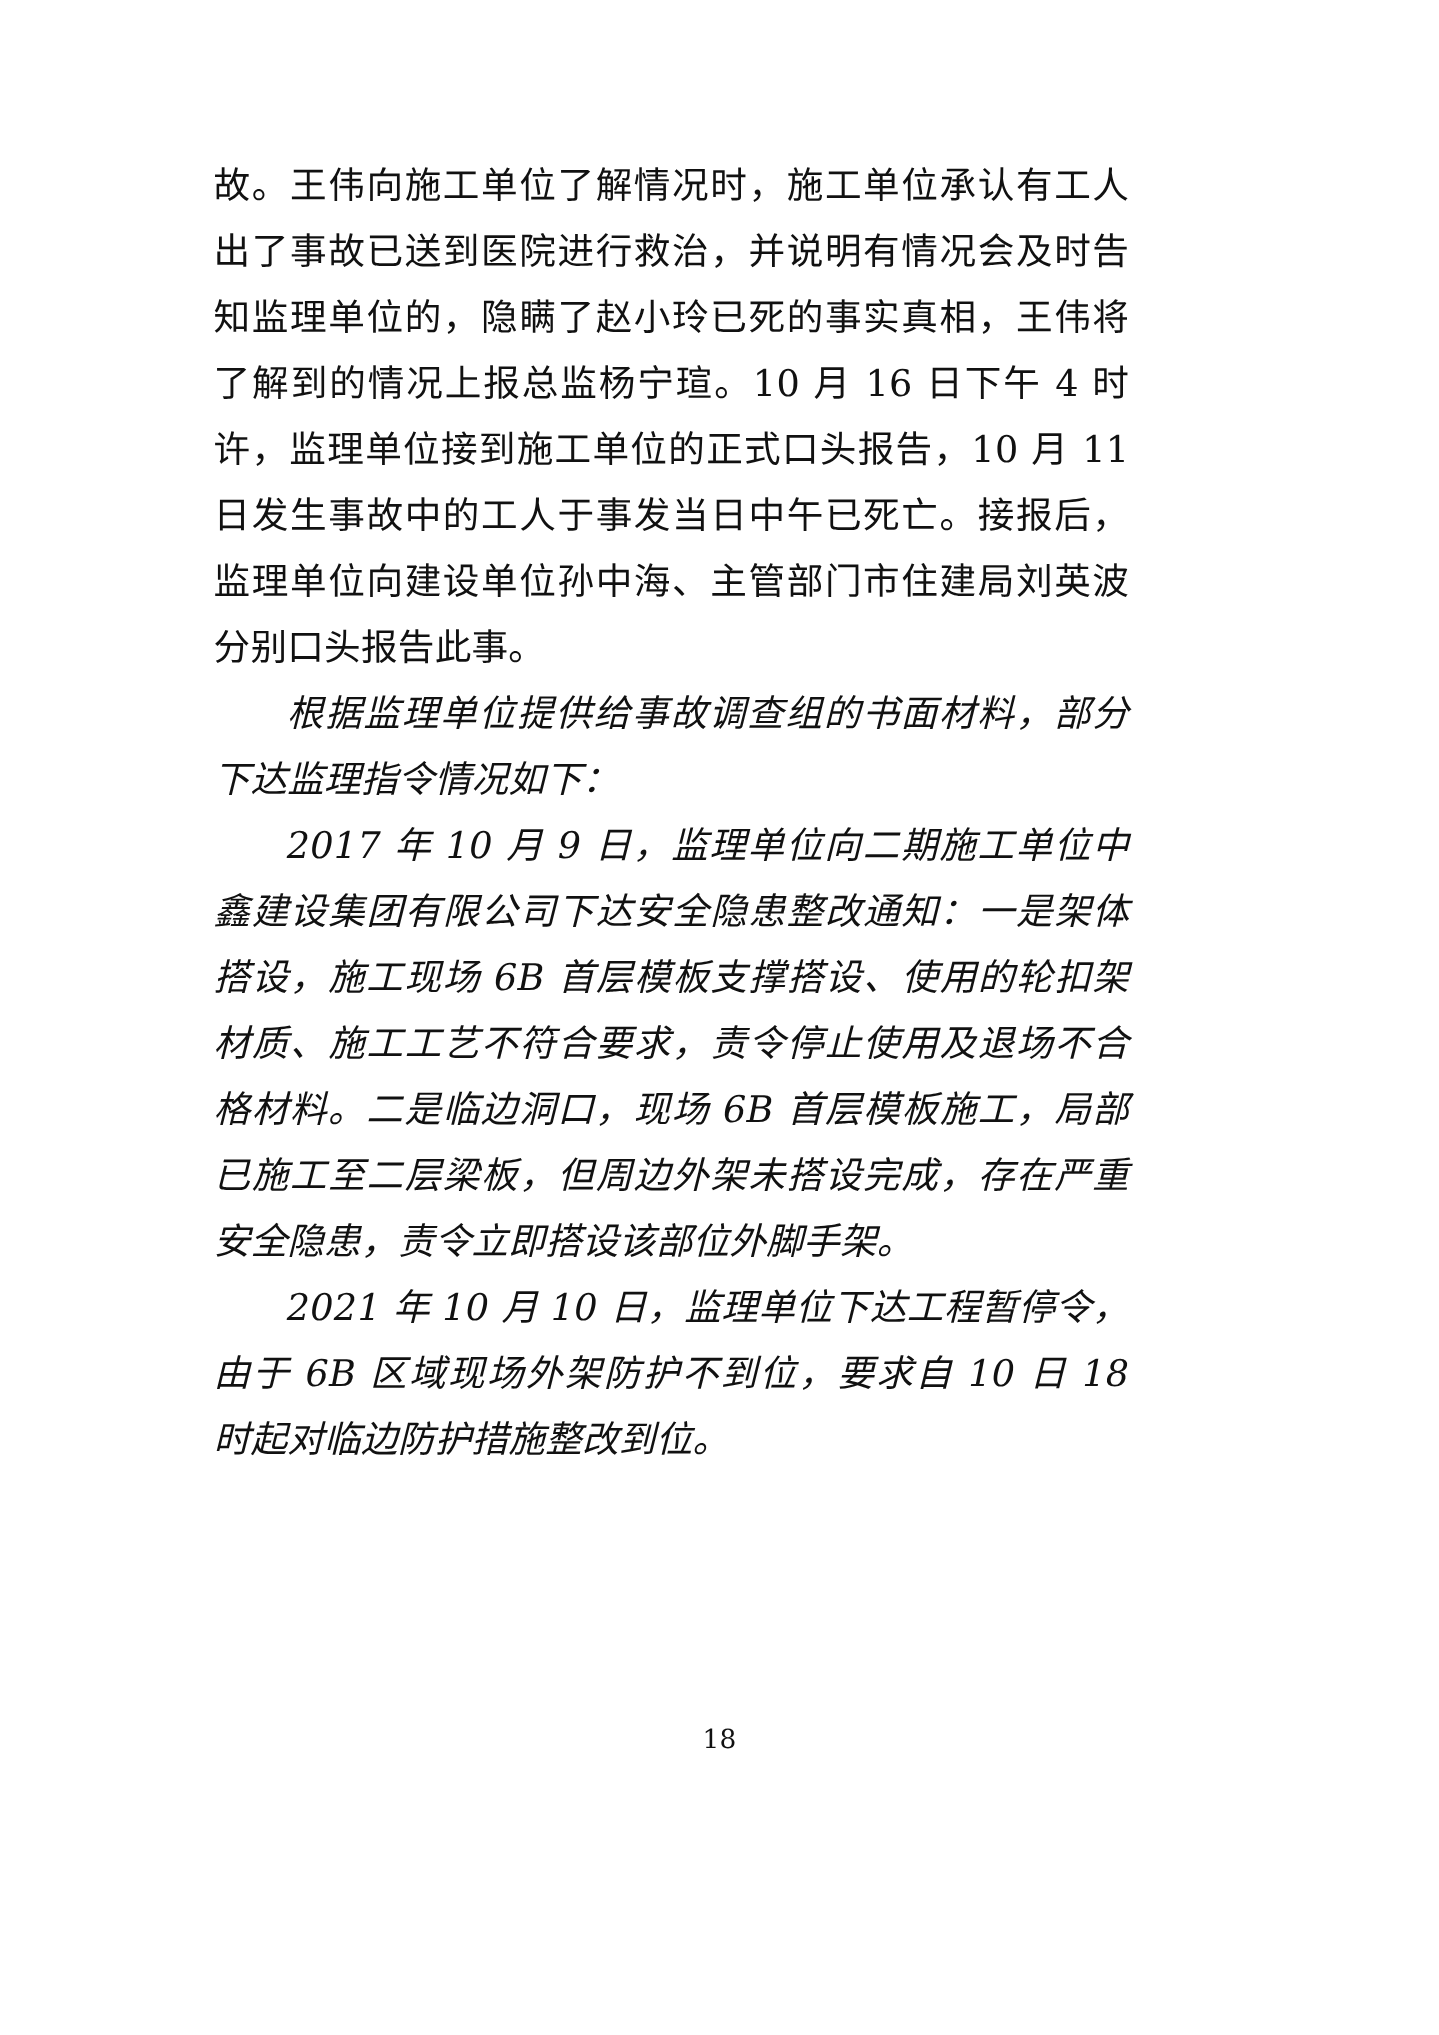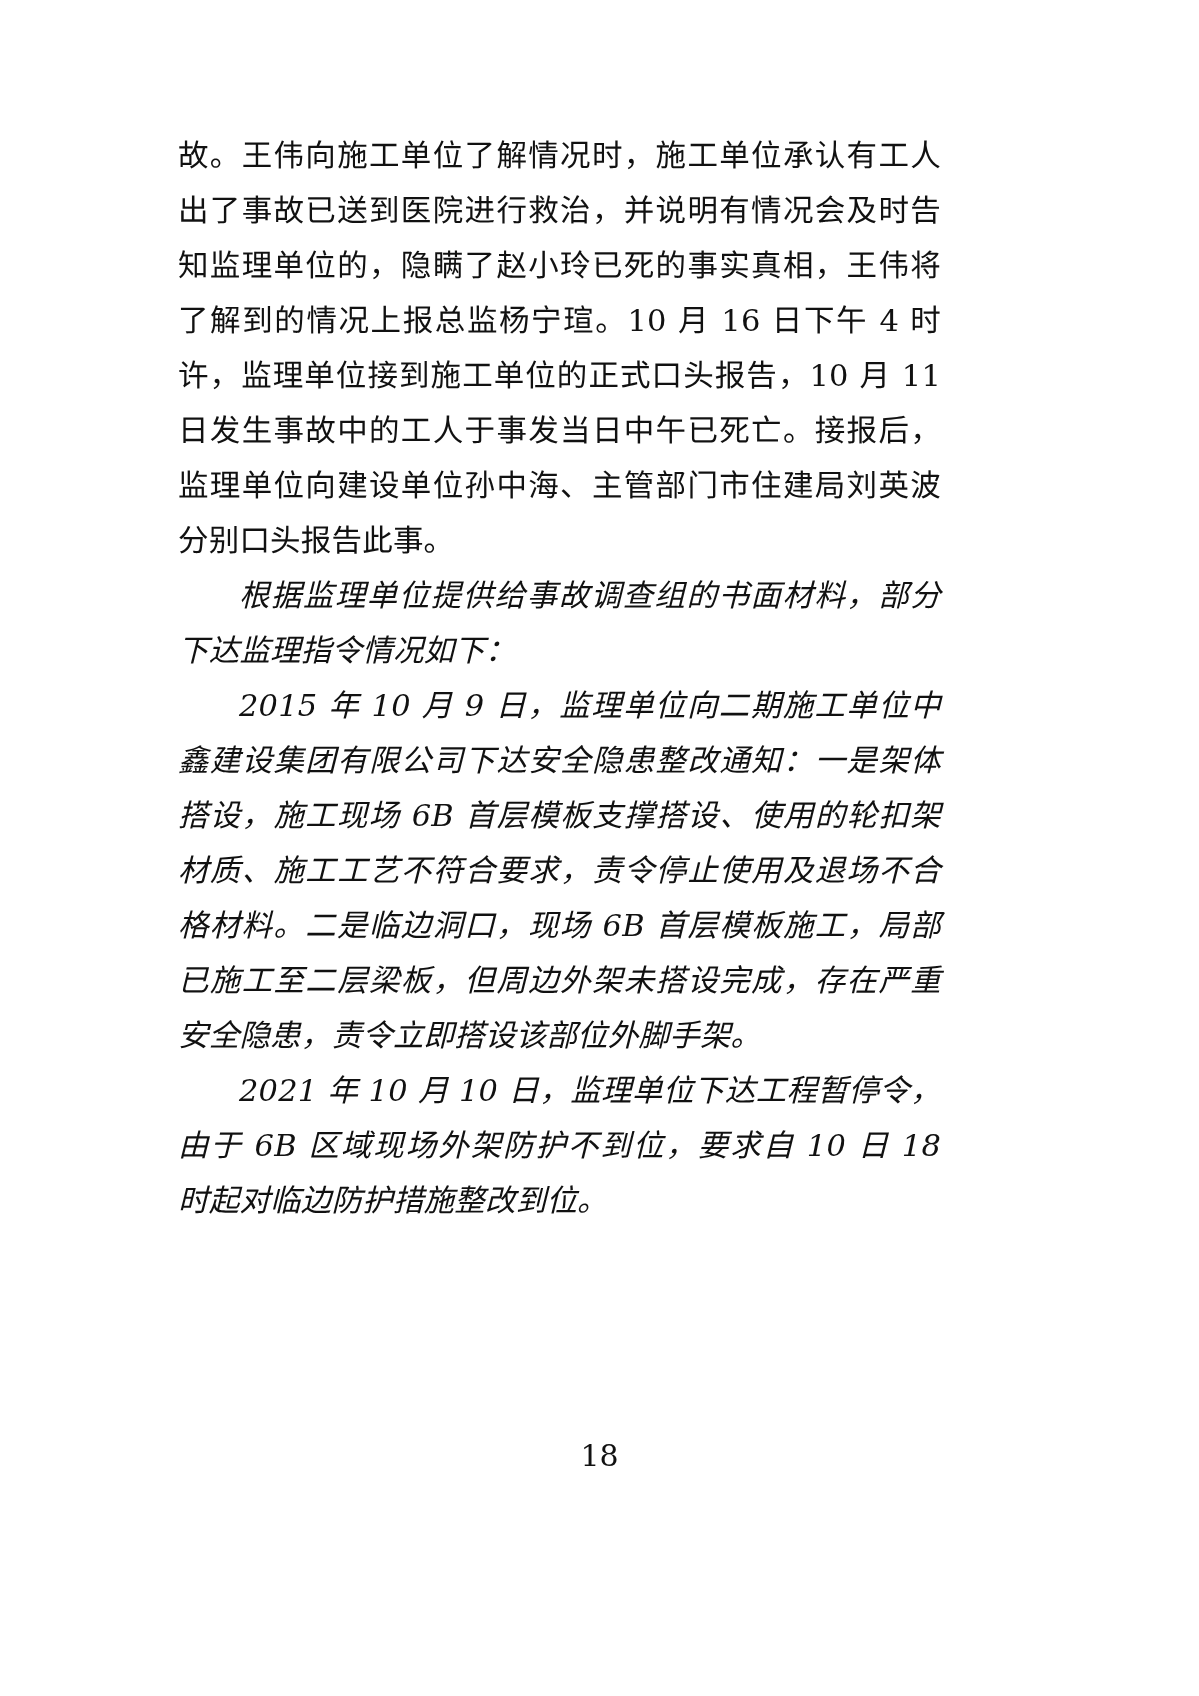--- a/index.html
+++ b/index.html
@@ -44,29 +44,29 @@
   }
   .indent {
     text-indent: 61px;
   }
   .page-number {
     position: absolute;
     left: 0;
     top: 1438px;
     width: 1199px;
     text-align: center;
-    font-size: 30px;
+    font-size: 22px;
     font-family: "DejaVu Serif", "Liberation Serif", serif;
     color: #111111;
   }
 </style>
 </head>
 <body>
 
 <div class="page">
   <div class="content">
     <p class="para">故。王伟向施工单位了解情况时，施工单位承认有工人出了事故已送到医院进行救治，并说明有情况会及时告知监理单位的，隐瞒了赵小玲已死的事实真相，王伟将了解到的情况上报总监杨宁瑄。10 月 16 日下午 4 时许，监理单位接到施工单位的正式口头报告，10 月 11 日发生事故中的工人于事发当日中午已死亡。接报后，监理单位向建设单位孙中海、主管部门市住建局刘英波分别口头报告此事。</p>
     <p class="para indent">根据监理单位提供给事故调查组的书面材料，部分下达监理指令情况如下：</p>
-    <p class="para indent">2015 年 10 月 9 日，监理单位向二期施工单位中鑫建设集团有限公司下达安全隐患整改通知：一是架体搭设，施工现场 6B 首层模板支撑搭设、使用的轮扣架材质、施工工艺不符合要求，责令停止使用及退场不合格材料。二是临边洞口，现场 6B 首层模板施工，局部已施工至二层梁板，但周边外架未搭设完成，存在严重安全隐患，责令立即搭设该部位外脚手架。</p>
+    <p class="para indent">2017 年 10 月 9 日，监理单位向二期施工单位中鑫建设集团有限公司下达安全隐患整改通知：一是架体搭设，施工现场 6B 首层模板支撑搭设、使用的轮扣架材质、施工工艺不符合要求，责令停止使用及退场不合格材料。二是临边洞口，现场 6B 首层模板施工，局部已施工至二层梁板，但周边外架未搭设完成，存在严重安全隐患，责令立即搭设该部位外脚手架。</p>
     <p class="para indent">2021 年 10 月 10 日，监理单位下达工程暂停令，由于 6B 区域现场外架防护不到位，要求自 10 日 18 时起对临边防护措施整改到位。</p>
   </div>
   <div class="page-number">18</div>
 </div>
 
 </body></html>

